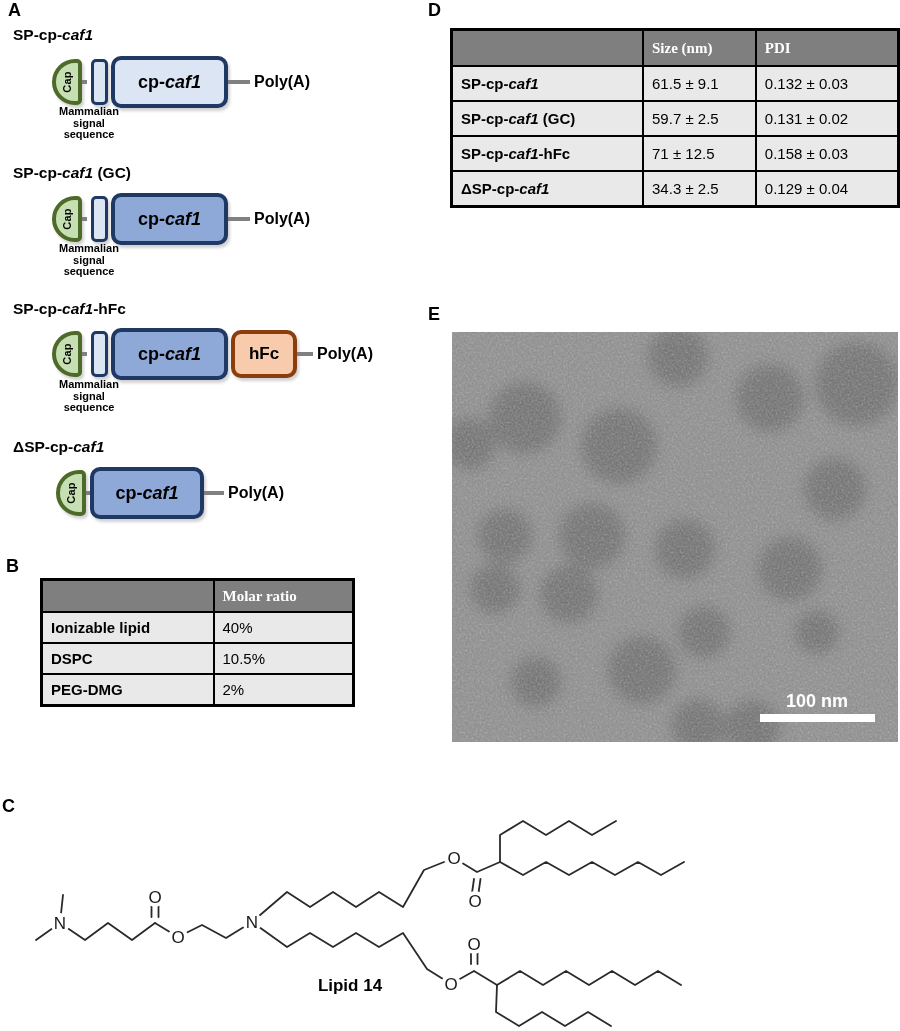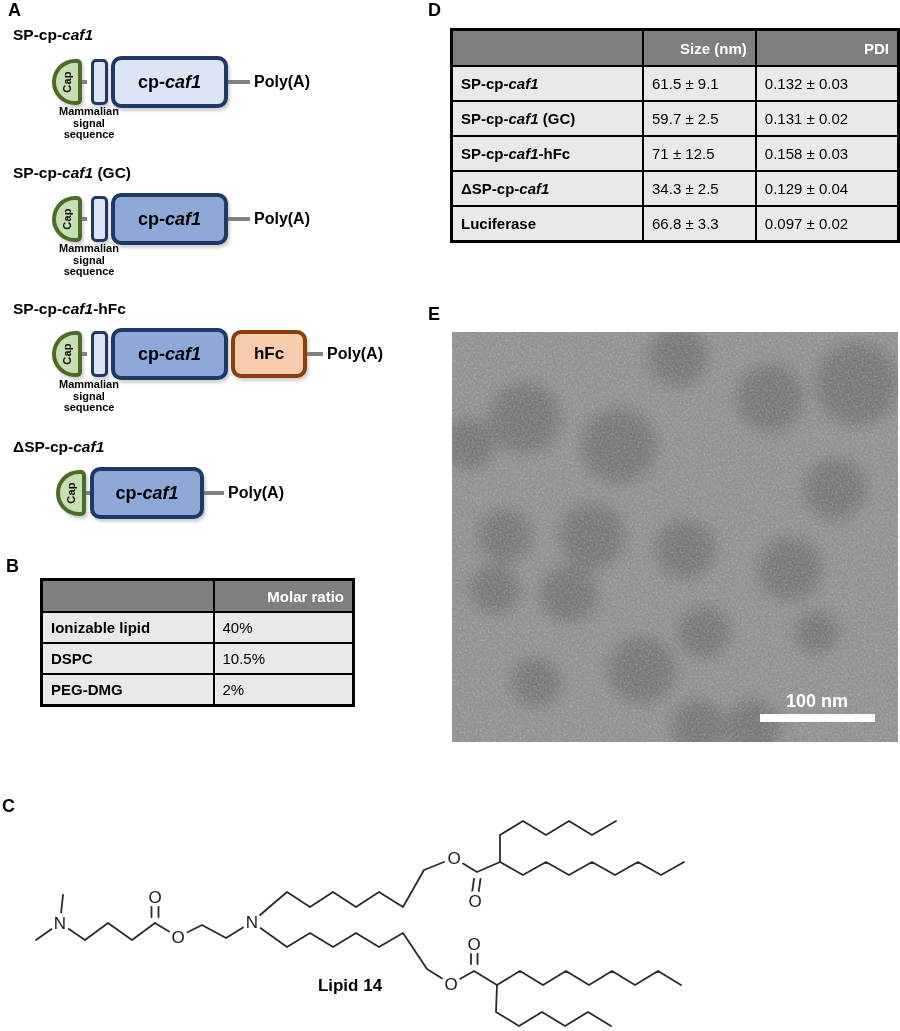--- a/index.html
+++ b/index.html
@@ -20,34 +20,34 @@
   .conn{height:4px;background:var(--connector_gray);flex:0 0 auto;}
   .sbox{box-sizing:border-box;width:17px;height:46px;margin-left:4px;background:var(--box_light);
         border:3px solid var(--navy);border-radius:5px;flex:0 0 auto;
         box-shadow:2px 3px 3px rgba(0,0,0,.18);}
   .bbox{box-sizing:border-box;width:117px;height:52px;margin-left:3px;background:var(--box_mid);
         border:4px solid var(--navy);border-radius:10px;display:flex;align-items:center;
         justify-content:center;font-size:18px;font-weight:bold;flex:0 0 auto;
         box-shadow:2px 3px 3px rgba(0,0,0,.18);}
   .bbox.light{background:var(--box_light);}
   .bbox i,.construct-title i{font-style:italic;}
-  .hfc{box-sizing:border-box;width:76px;height:48px;margin-left:3px;background:var(--hfc_fill);
+  .hfc{box-sizing:border-box;width:66px;height:48px;margin-left:3px;background:var(--hfc_fill);
        border:4px solid var(--hfc_border);border-radius:10px;display:flex;align-items:center;
        justify-content:center;font-size:17px;font-weight:bold;flex:0 0 auto;
        box-shadow:2px 3px 3px rgba(0,0,0,.18);}
   .polya{font-size:16px;font-weight:bold;margin-left:4px;white-space:nowrap;}
   .siglabel{position:absolute;left:44px;width:90px;text-align:center;font-size:11px;
             font-weight:bold;line-height:11.5px;}
 
   
   table.fig-table{border-collapse:collapse;table-layout:fixed;background:var(--table_row_bg);
                   border:3px solid var(--table_border);}
   table.fig-table td,table.fig-table th{border:2px solid var(--table_border);padding:0 8px;
                   font-size:15px;overflow:hidden;white-space:nowrap;}
-  table.fig-table th{background:var(--table_header_bg);color:#fff;font-weight:bold;text-align:right;}
+  table.fig-table th{background:var(--table_header_bg);color:#fff;font-weight:bold;text-align:left;font-family:Liberation Serif, serif;}
   td.lbl{font-weight:bold;text-align:left;}
   td.val{text-align:left;font-weight:normal;}
   td i, .lbl i{font-style:italic;}
   #tableB td,#tableB th{height:29px;}
   #tableB th{height:30px;margin-left:20px;}
   #tableD td,#tableD th{height:33px;}
   #tableD th{height:34px;}
 
   
   .bond{fill:none;stroke:#2a2a2a;stroke-width:1.8;stroke-linecap:round;stroke-linejoin:round;}
@@ -199,25 +199,20 @@
     </tr>
     <tr>
       <td class="lbl"><span>SP-cp-</span><i>caf1</i><span>-hFc</span></td>
       <td class="val">71 ± 12.5</td>
       <td class="val">0.158 ± 0.03</td>
     </tr>
     <tr>
       <td class="lbl"><span>ΔSP-cp-</span><i>caf1</i><span></span></td>
       <td class="val">34.3 ± 2.5</td>
       <td class="val">0.129 ± 0.04</td>
-    </tr>
-    <tr>
-      <td class="lbl"><span>Luciferase</span><i></i><span></span></td>
-      <td class="val">66.8 ± 3.3</td>
-      <td class="val">0.097 ± 0.02</td>
     </tr>
   </tbody>
     </table>
 
   <div class="abs panel-label" style="left:428px;top:304px;">E</div>
   <svg class="abs" style="left:452px;top:332px;" width="446" height="410" viewBox="0 0 446 410">
     <defs>
       <filter id="grain" x="0" y="0" width="100%" height="100%">
         <feTurbulence type="fractalNoise" baseFrequency="0.5" numOctaves="2" seed="8" stitchTiles="stitch"></feTurbulence>
         <feColorMatrix type="saturate" values="0"></feColorMatrix>

